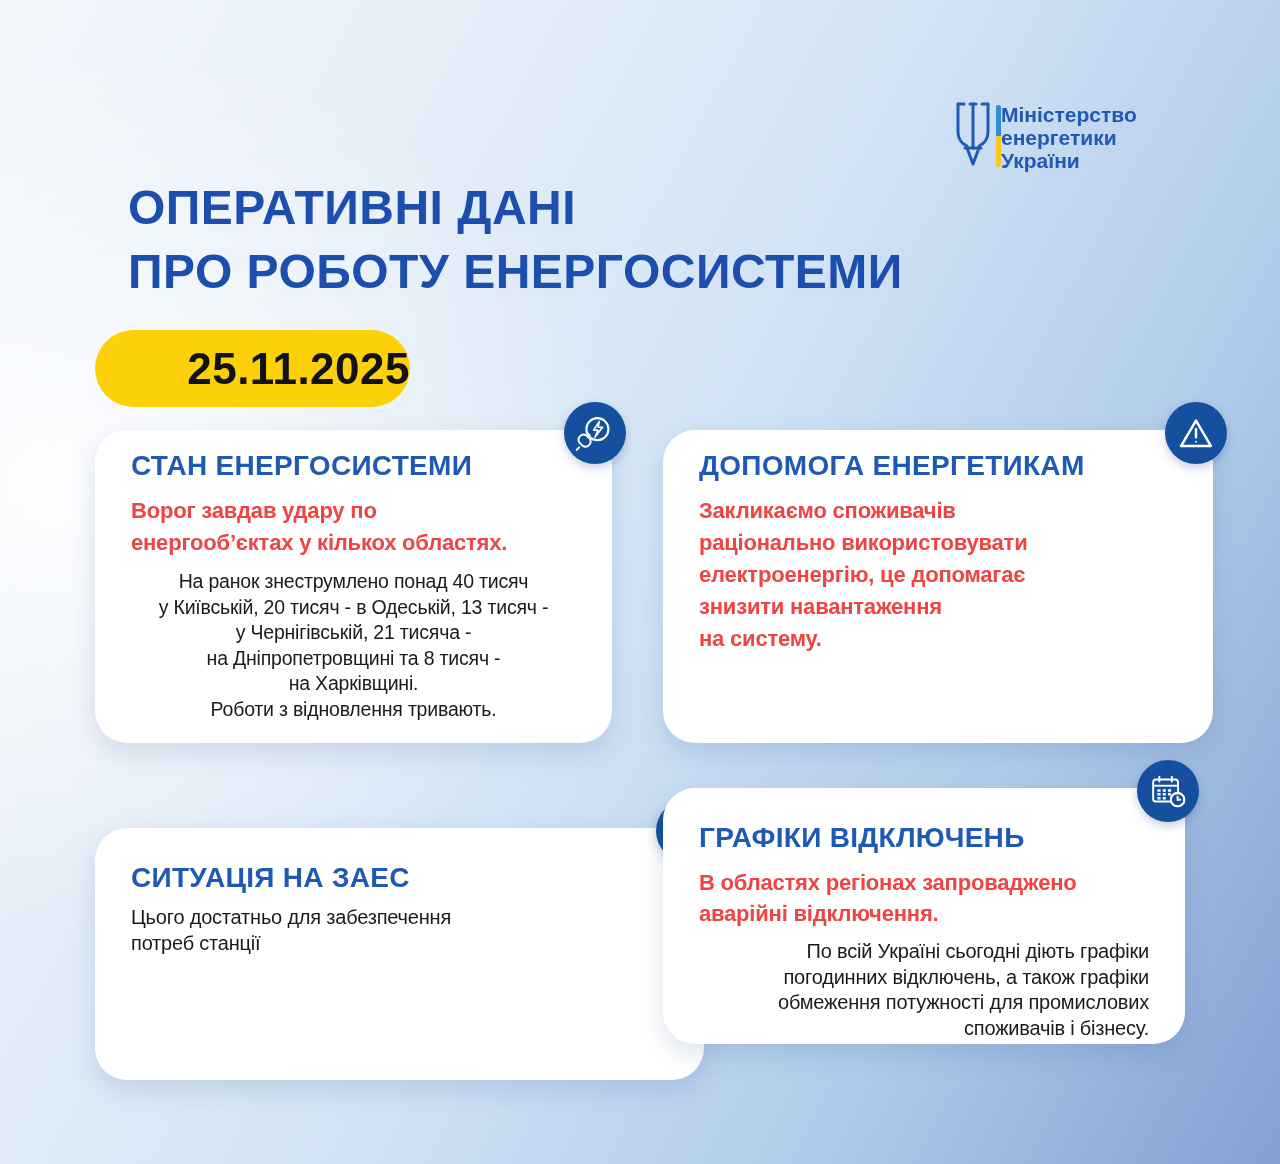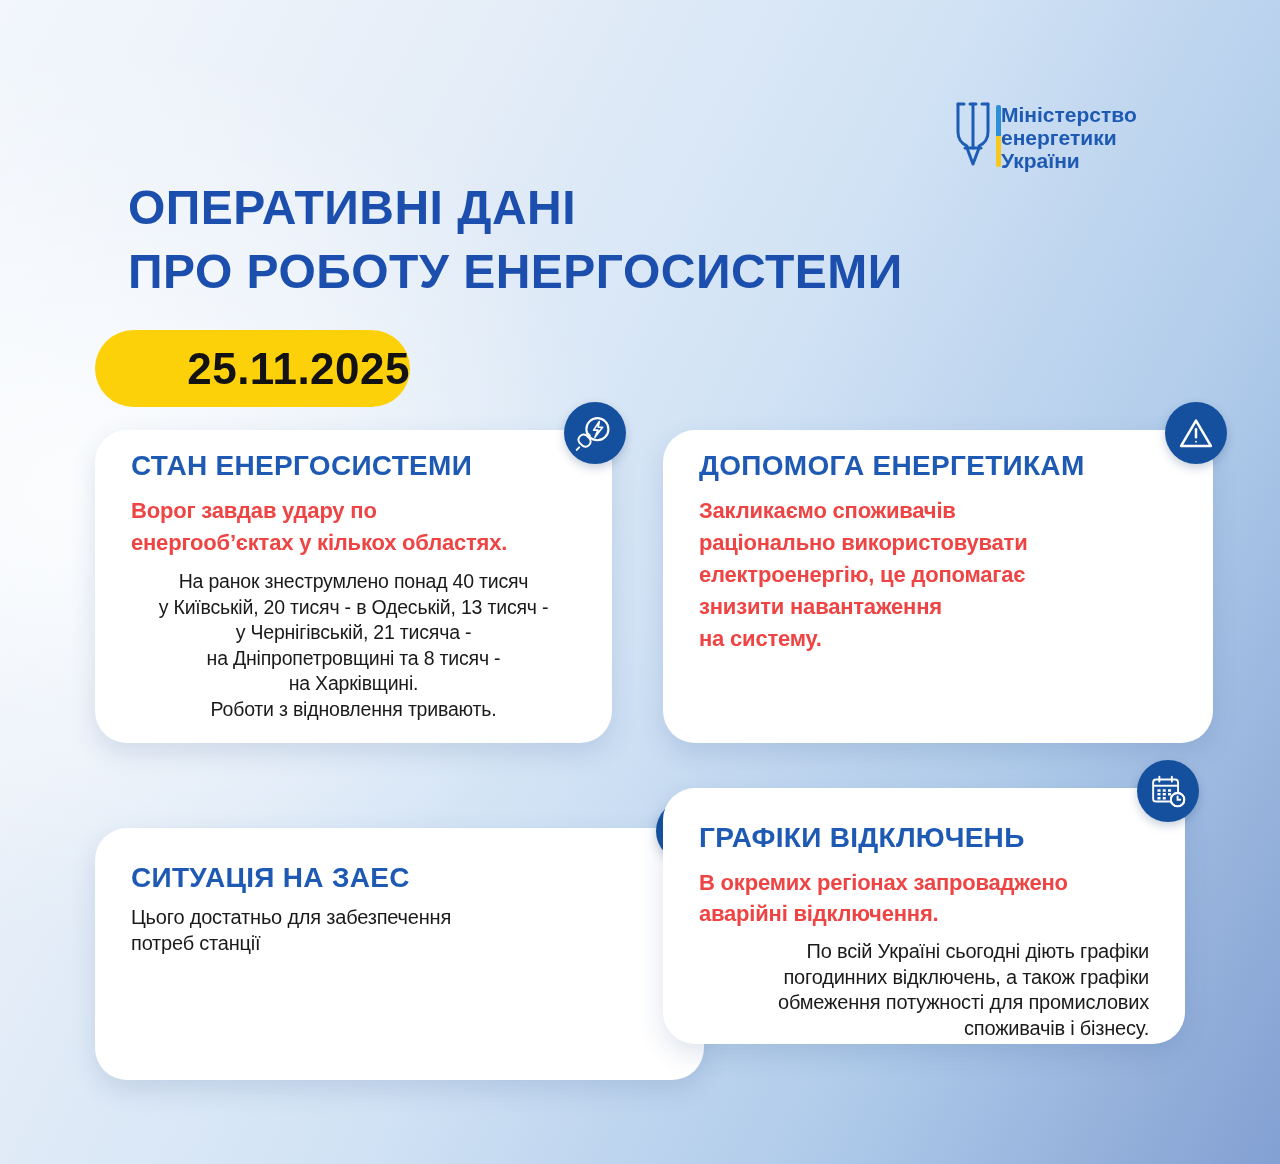--- a/index.html
+++ b/index.html
@@ -124,21 +124,21 @@
         <rect x="8.5" y="12" width="26" height="23" rx="3"></rect>
         <path d="M8.5 18.5 h26"></path>
         <path d="M15 9 v5 M28 9 v5" stroke-linecap="round"></path>
         <path d="M13 23.5h3.2 M18.5 23.5h3.2 M24 23.5h3.2 M13 27.5h3.2 M18.5 27.5h3.2 M24 27.5h3.2 M13 31.5h3.2 M18.5 31.5h3.2" stroke-width="2.6"></path>
         <circle cx="34" cy="33" r="7" fill="#15509e"></circle>
         <circle cx="34" cy="33" r="7"></circle>
         <path d="M34 29.8 v3.4 h2.8" stroke-linecap="round"></path>
       </svg>
     </div>
     <h2>ГРАФІКИ ВІДКЛЮЧЕНЬ</h2>
-    <div class="lead">В окремих регіонах запроваджено
+    <div class="lead">В областях регіонах запроваджено
 аварійні відключення.</div>
     <div class="body">По всій Україні сьогодні діють графіки
 погодинних відключень, а також графіки
 обмеження потужності для промислових
 споживачів і бізнесу.</div>
   </div>
 
 </div>
 
 </body></html>

